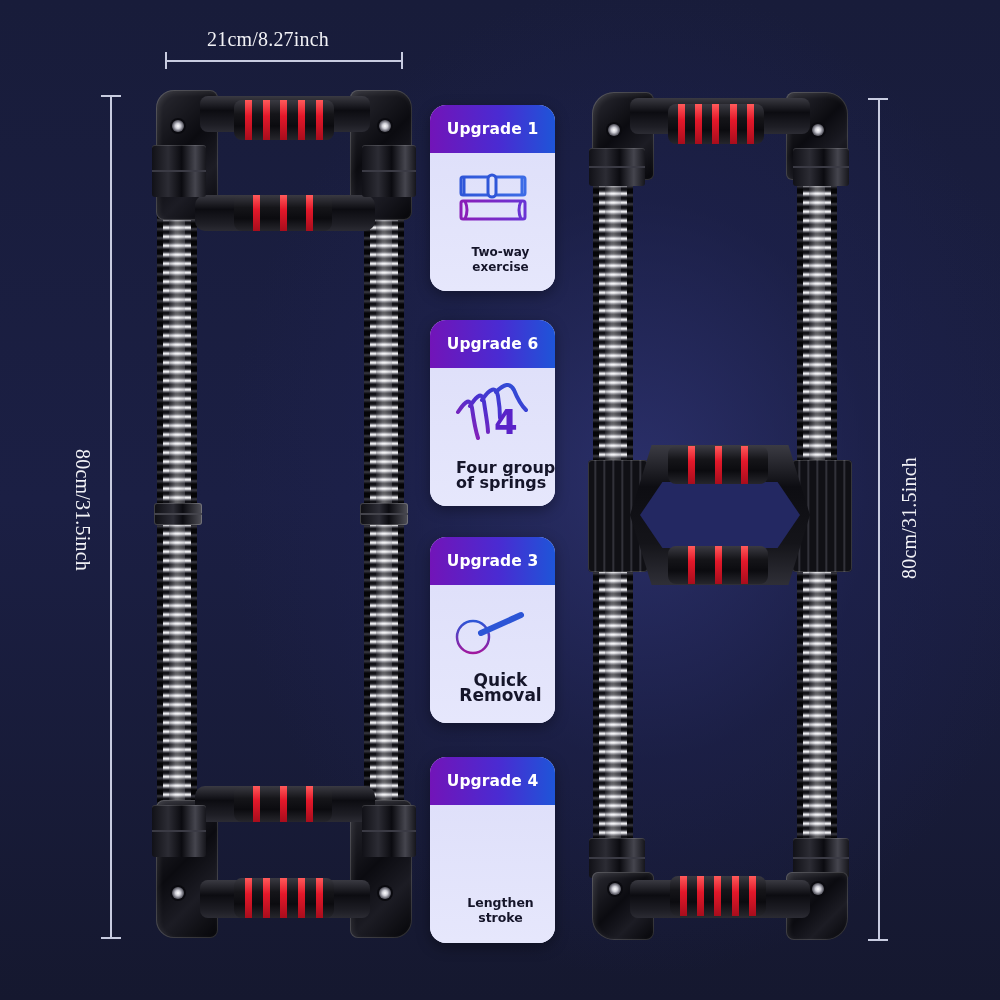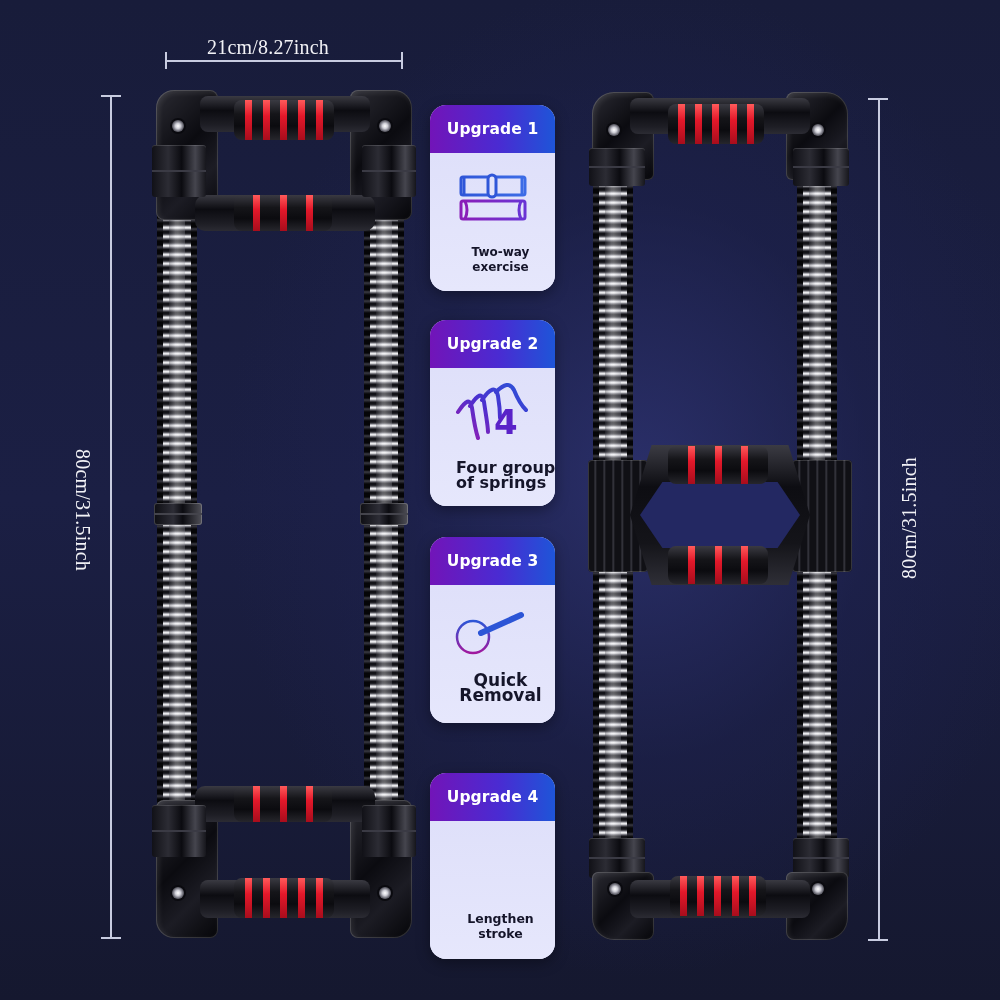--- a/index.html
+++ b/index.html
@@ -112,21 +112,21 @@
   .card-icon { position: absolute; left: 0; right: 0; display: flex; justify-content: center; }
   .card-text {
     position: absolute; left: 10px; right: 6px; color: #15152a; font-weight: bold;
     font-size: 12.5px; line-height: 15px; margin-left: 16px;
   }
 </style>
 </head>
 <body>
 
 <div>
-  <div class="dim-label" style="left:207px; top:36px;">21cm/8.27inch</div>
+  <div class="dim-label" style="left:207px; top:28px;">21cm/8.27inch</div>
   <div class="dim-line" style="left:165px; top:60px; width:238px; height:2px;"></div>
   <div class="dim-line" style="left:165px; top:52px; width:2px; height:17px;"></div>
   <div class="dim-line" style="left:401px; top:52px; width:2px; height:17px;"></div>
 </div>
 
 <div>
   <div class="dim-line" style="left:110px; top:96px; width:2px; height:843px;"></div>
   <div class="dim-line" style="left:101px; top:95px; width:20px; height:2px;"></div>
   <div class="dim-line" style="left:101px; top:937px; width:20px; height:2px;"></div>
   <div class="dim-label" style="left:82px; top:510px; transform: translate(-50%,-50%) rotate(90deg);">80cm/31.5inch</div>
@@ -270,21 +270,21 @@
         <rect x="6" y="28" width="64" height="18" rx="2" fill="none" stroke="url(#g1p)" stroke-width="3"></rect>
         <path d="M10 28 q4 9 0 18" fill="none" stroke="#8a1db8" stroke-width="3"></path>
         <path d="M66 28 q-4 9 0 18" fill="none" stroke="#6a34d4" stroke-width="3"></path>
       </svg>
     </div>
     <div class="card-text" style="top:92px; text-align:center; left:4px; right:4px; font-size:12px;">Two-way exercise</div>
   </div>
 </div>
 
 <div class="card" style="top:320px;">
-  <div class="card-head">Upgrade 2</div>
+  <div class="card-head">Upgrade 6</div>
   <div class="card-body">
     <div class="card-icon" style="top:14px;">
       <svg width="90" height="62" viewBox="0 0 90 62">
         <defs>
           <linearGradient id="g2" x1="0" y1="1" x2="1" y2="0">
               <stop offset="0" stop-color="#9a1cb0"></stop>
               <stop offset="0.5" stop-color="#4b2fcf"></stop>
               <stop offset="1" stop-color="#2a55d8"></stop>
             </linearGradient>
         </defs>
@@ -308,21 +308,21 @@
             </linearGradient>
         </defs>
         <circle cx="22" cy="32" r="16" fill="none" stroke="url(#g3)" stroke-width="2.5"></circle>
         <line x1="30" y1="28" x2="70" y2="10" stroke="#2c55d6" stroke-width="6" stroke-linecap="round"></line>
       </svg>
     </div>
     <div class="card-text" style="top:88px; text-align:center; left:4px; right:4px; font-size:17px;">Quick Removal</div>
   </div>
 </div>
 
-<div class="card" style="top:773px;">
+<div class="card" style="top:757px;">
   <div class="card-head">Upgrade 4</div>
   <div class="card-body">
     <div class="card-icon" style="top:28px;">
       <svg width="76" height="36" viewBox="0 0 76 36">
         <defs>
           <linearGradient id="g4" x1="0" y1="0" x2="0" y2="1">
               <stop offset="0" stop-color="#2c55d6"></stop>
               <stop offset="1" stop-color="#9a1cb0"></stop>
             </linearGradient>
         </defs>

